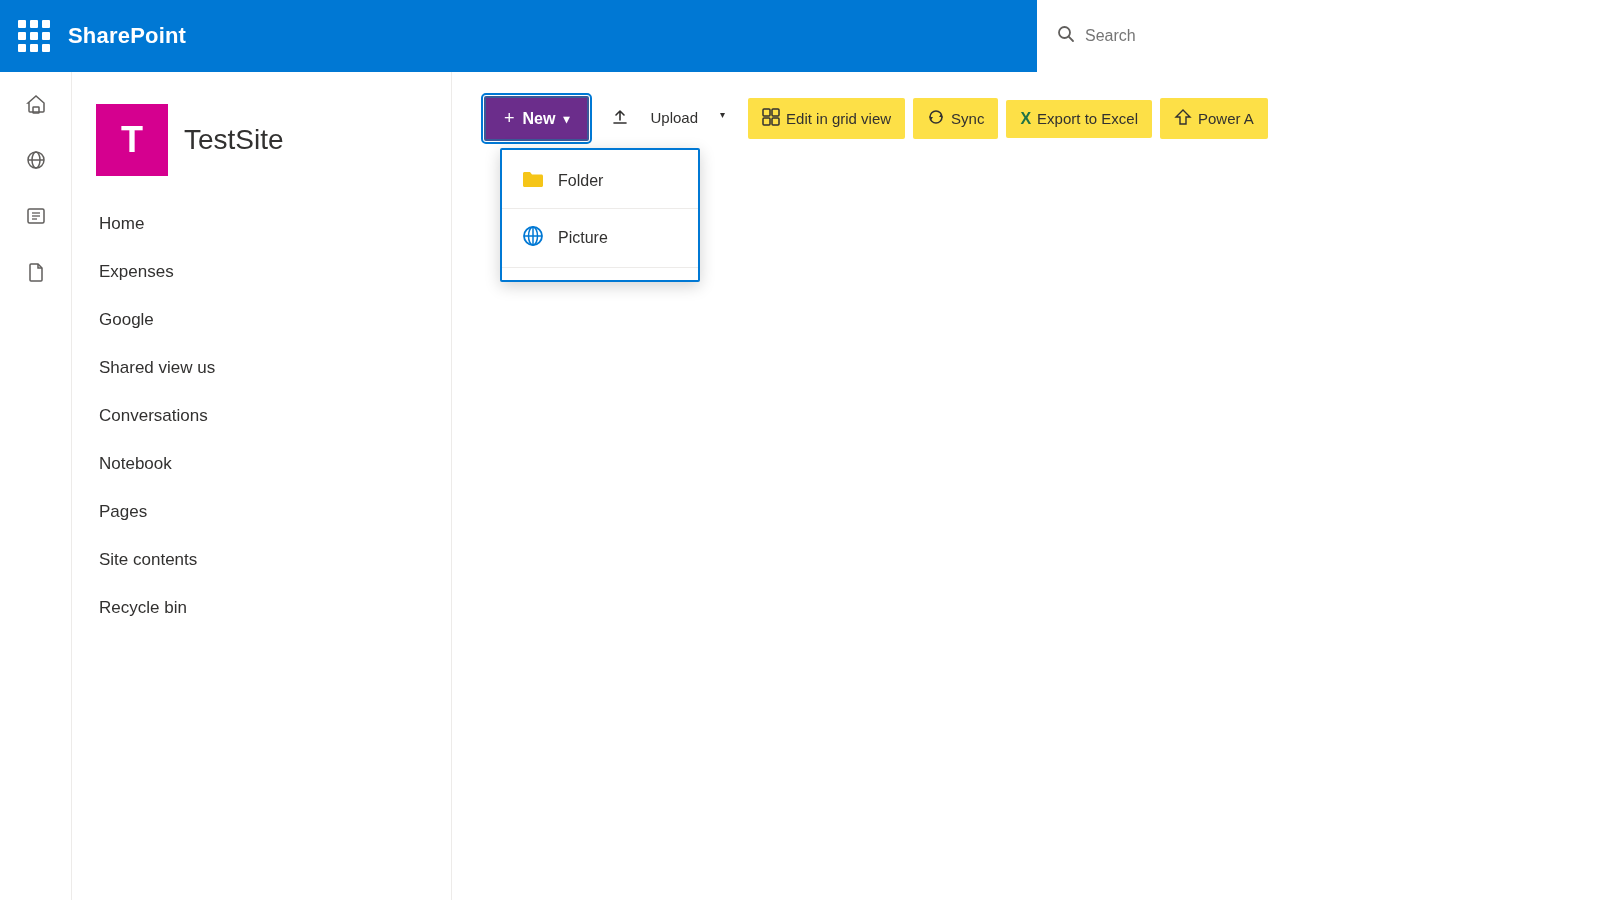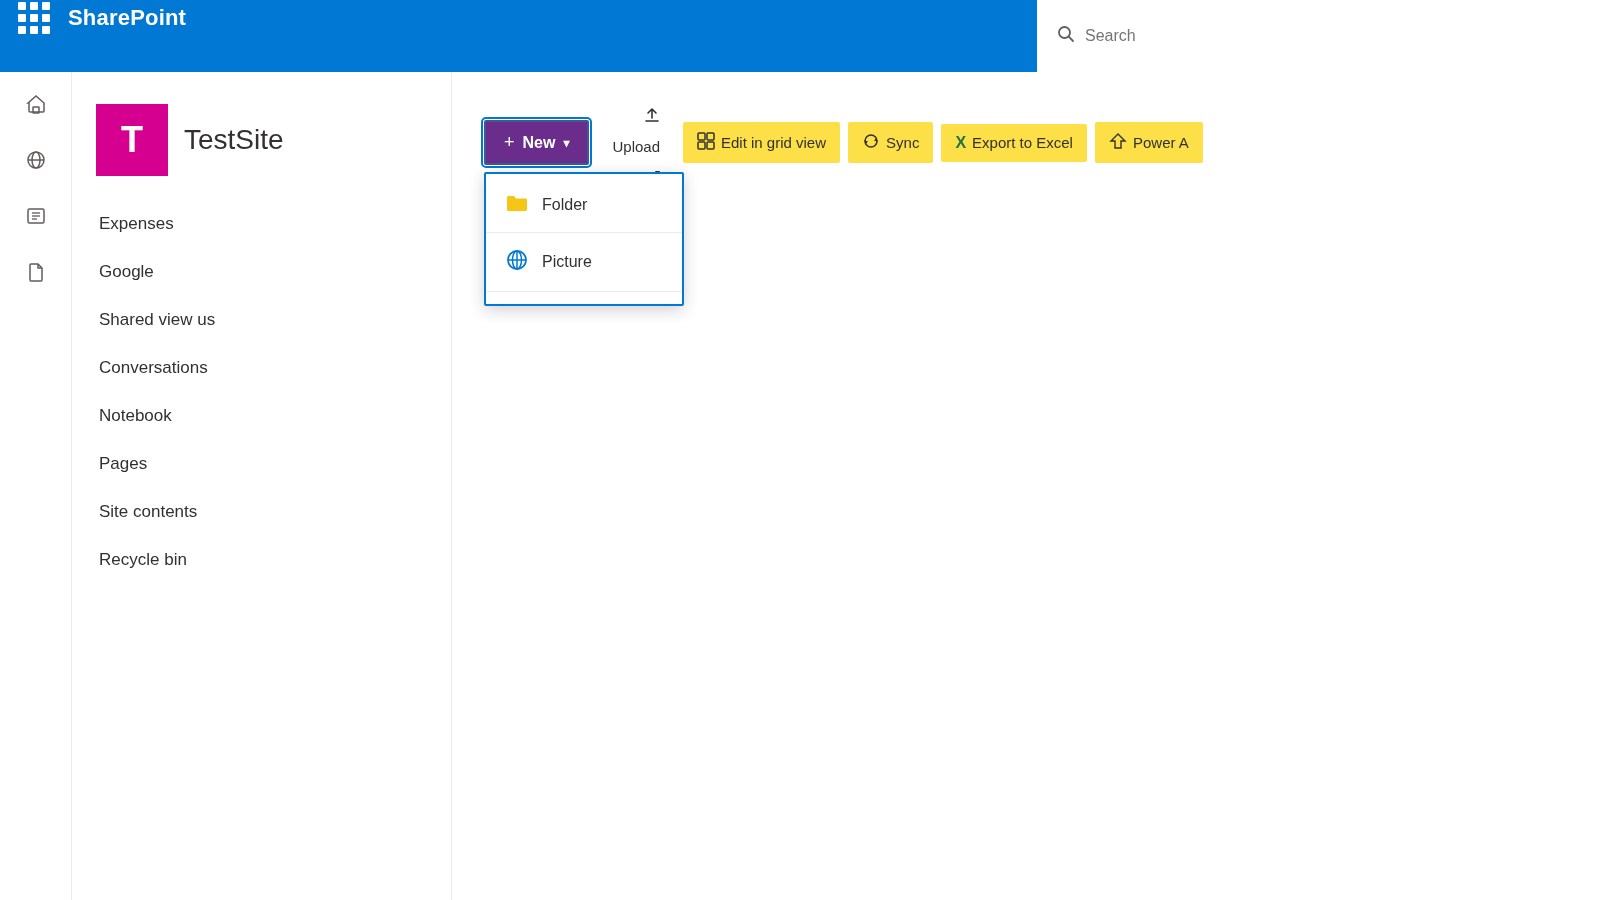--- a/index.html
+++ b/index.html
@@ -3,21 +3,21 @@
   <meta charset="utf-8">
   <style>
     * { margin: 0; padding: 0; box-sizing: border-box; }
     body { font-family: 'Segoe UI', Arial, sans-serif; background: #fff; width: 1600px; height: 900px; overflow: hidden; }
 
     
     .top-bar {
       background: #0078d4;
       height: 72px;
       display: flex;
-      align-items: flex-start;
+      align-items: center;
       padding: 0 16px;
       position: relative;
     }
     .top-bar-left {
       display: flex;
       align-items: center;
       gap: 16px;
     }
     .app-launcher-icon {
       color: #fff;
@@ -187,40 +187,39 @@
     }
     .btn-upload {
       background: #fff;
       color: #323130;
       border: 1px solid transparent;
       border-radius: 2px;
       padding: 10px 14px;
       font-size: 15px;
       cursor: pointer;
       display: flex;
-      align-items: flex-end;
-      gap: 12px;
-      flex-direction: column;
+      align-items: flex-start;
+      gap: 22px;
     }
     .btn-toolbar {
       background: #fde047;
       color: #323130;
       border: none;
       border-radius: 2px;
       padding: 10px 14px;
       font-size: 15px;
       cursor: pointer;
       display: flex;
       align-items: center;
       gap: 6px;
     }
     .dropdown-menu {
       position: absolute;
       top: 52px;
-      left: 0;
+      left: 16px;
       background: #fff;
       border: 2px solid #0078d4;
       border-radius: 2px;
       min-width: 200px;
       box-shadow: 0 4px 16px rgba(0,0,0,0.18);
       padding: 8px 0;
       z-index: 200;
     }
     .dropdown-item {
       display: flex;
@@ -305,20 +304,21 @@
 <div class="content-area">
 
   <div class="sidebar">
     <div class="site-header">
       <div class="site-logo">
         <span>T</span>
       </div>
       <span class="site-title">TestSite</span>
     </div>
     <ul class="nav-list">
+      <li class="nav-item">Home</li>
       <li class="nav-item">Expenses</li>
       <li class="nav-item">Google</li>
       <li class="nav-item">Shared view us</li>
       <li class="nav-item">Conversations</li>
       <li class="nav-item">Notebook</li>
       <li class="nav-item">Pages</li>
       <li class="nav-item">Site contents</li>
       <li class="nav-item">Recycle bin</li>
     </ul>
   </div>

